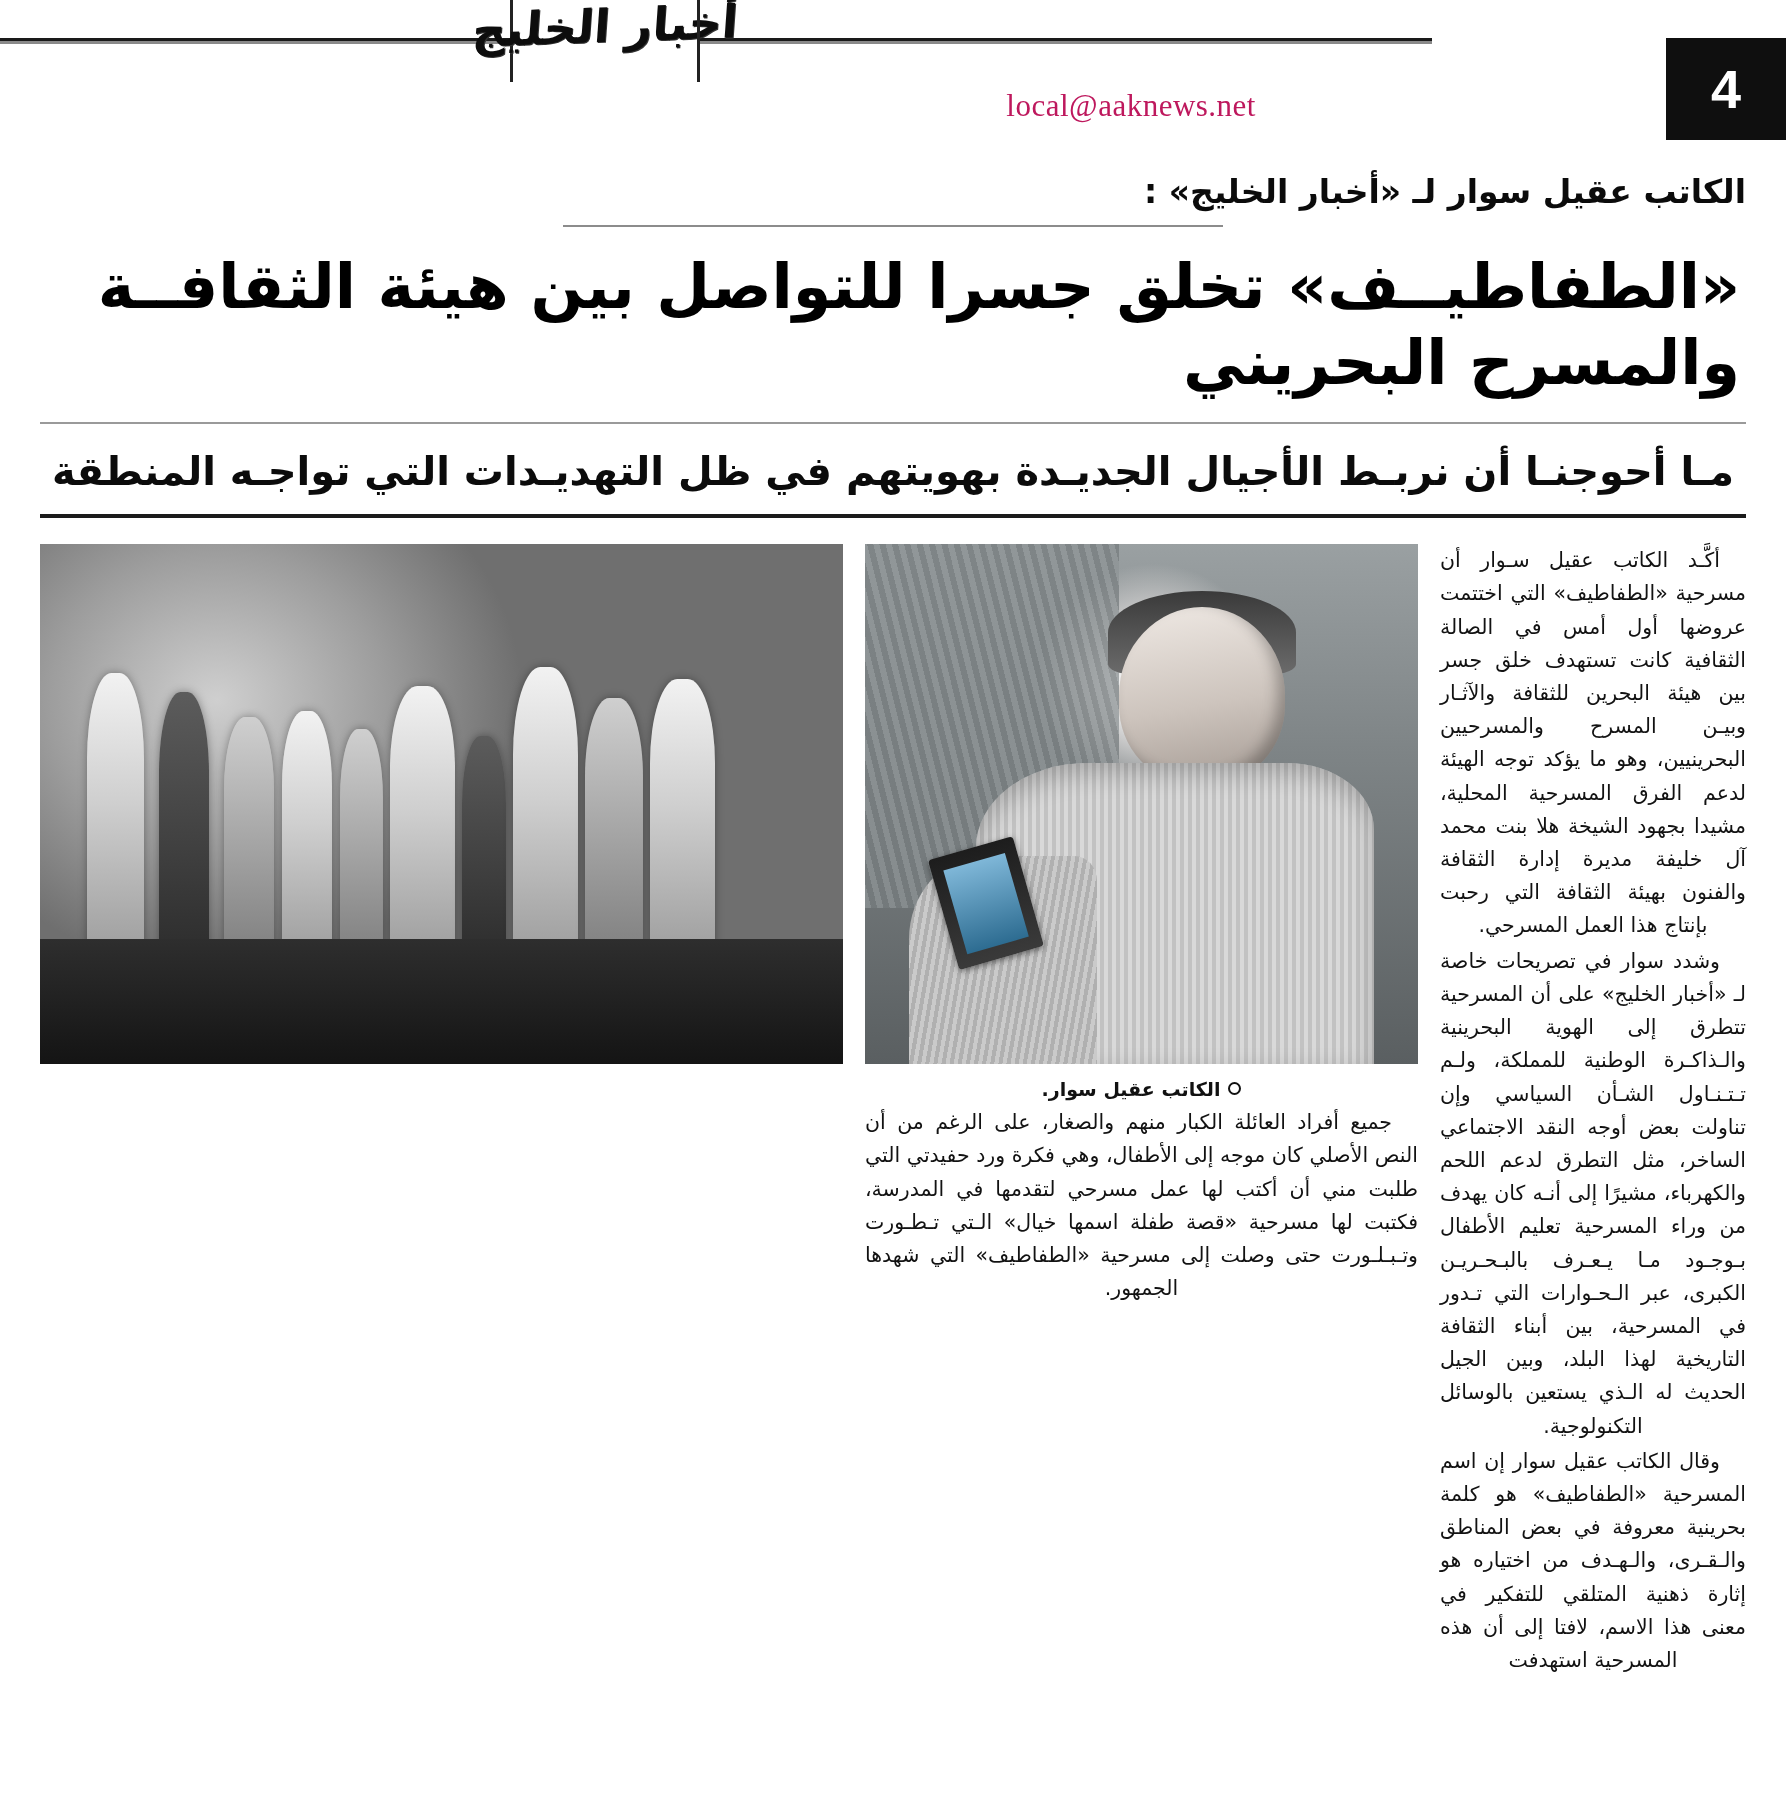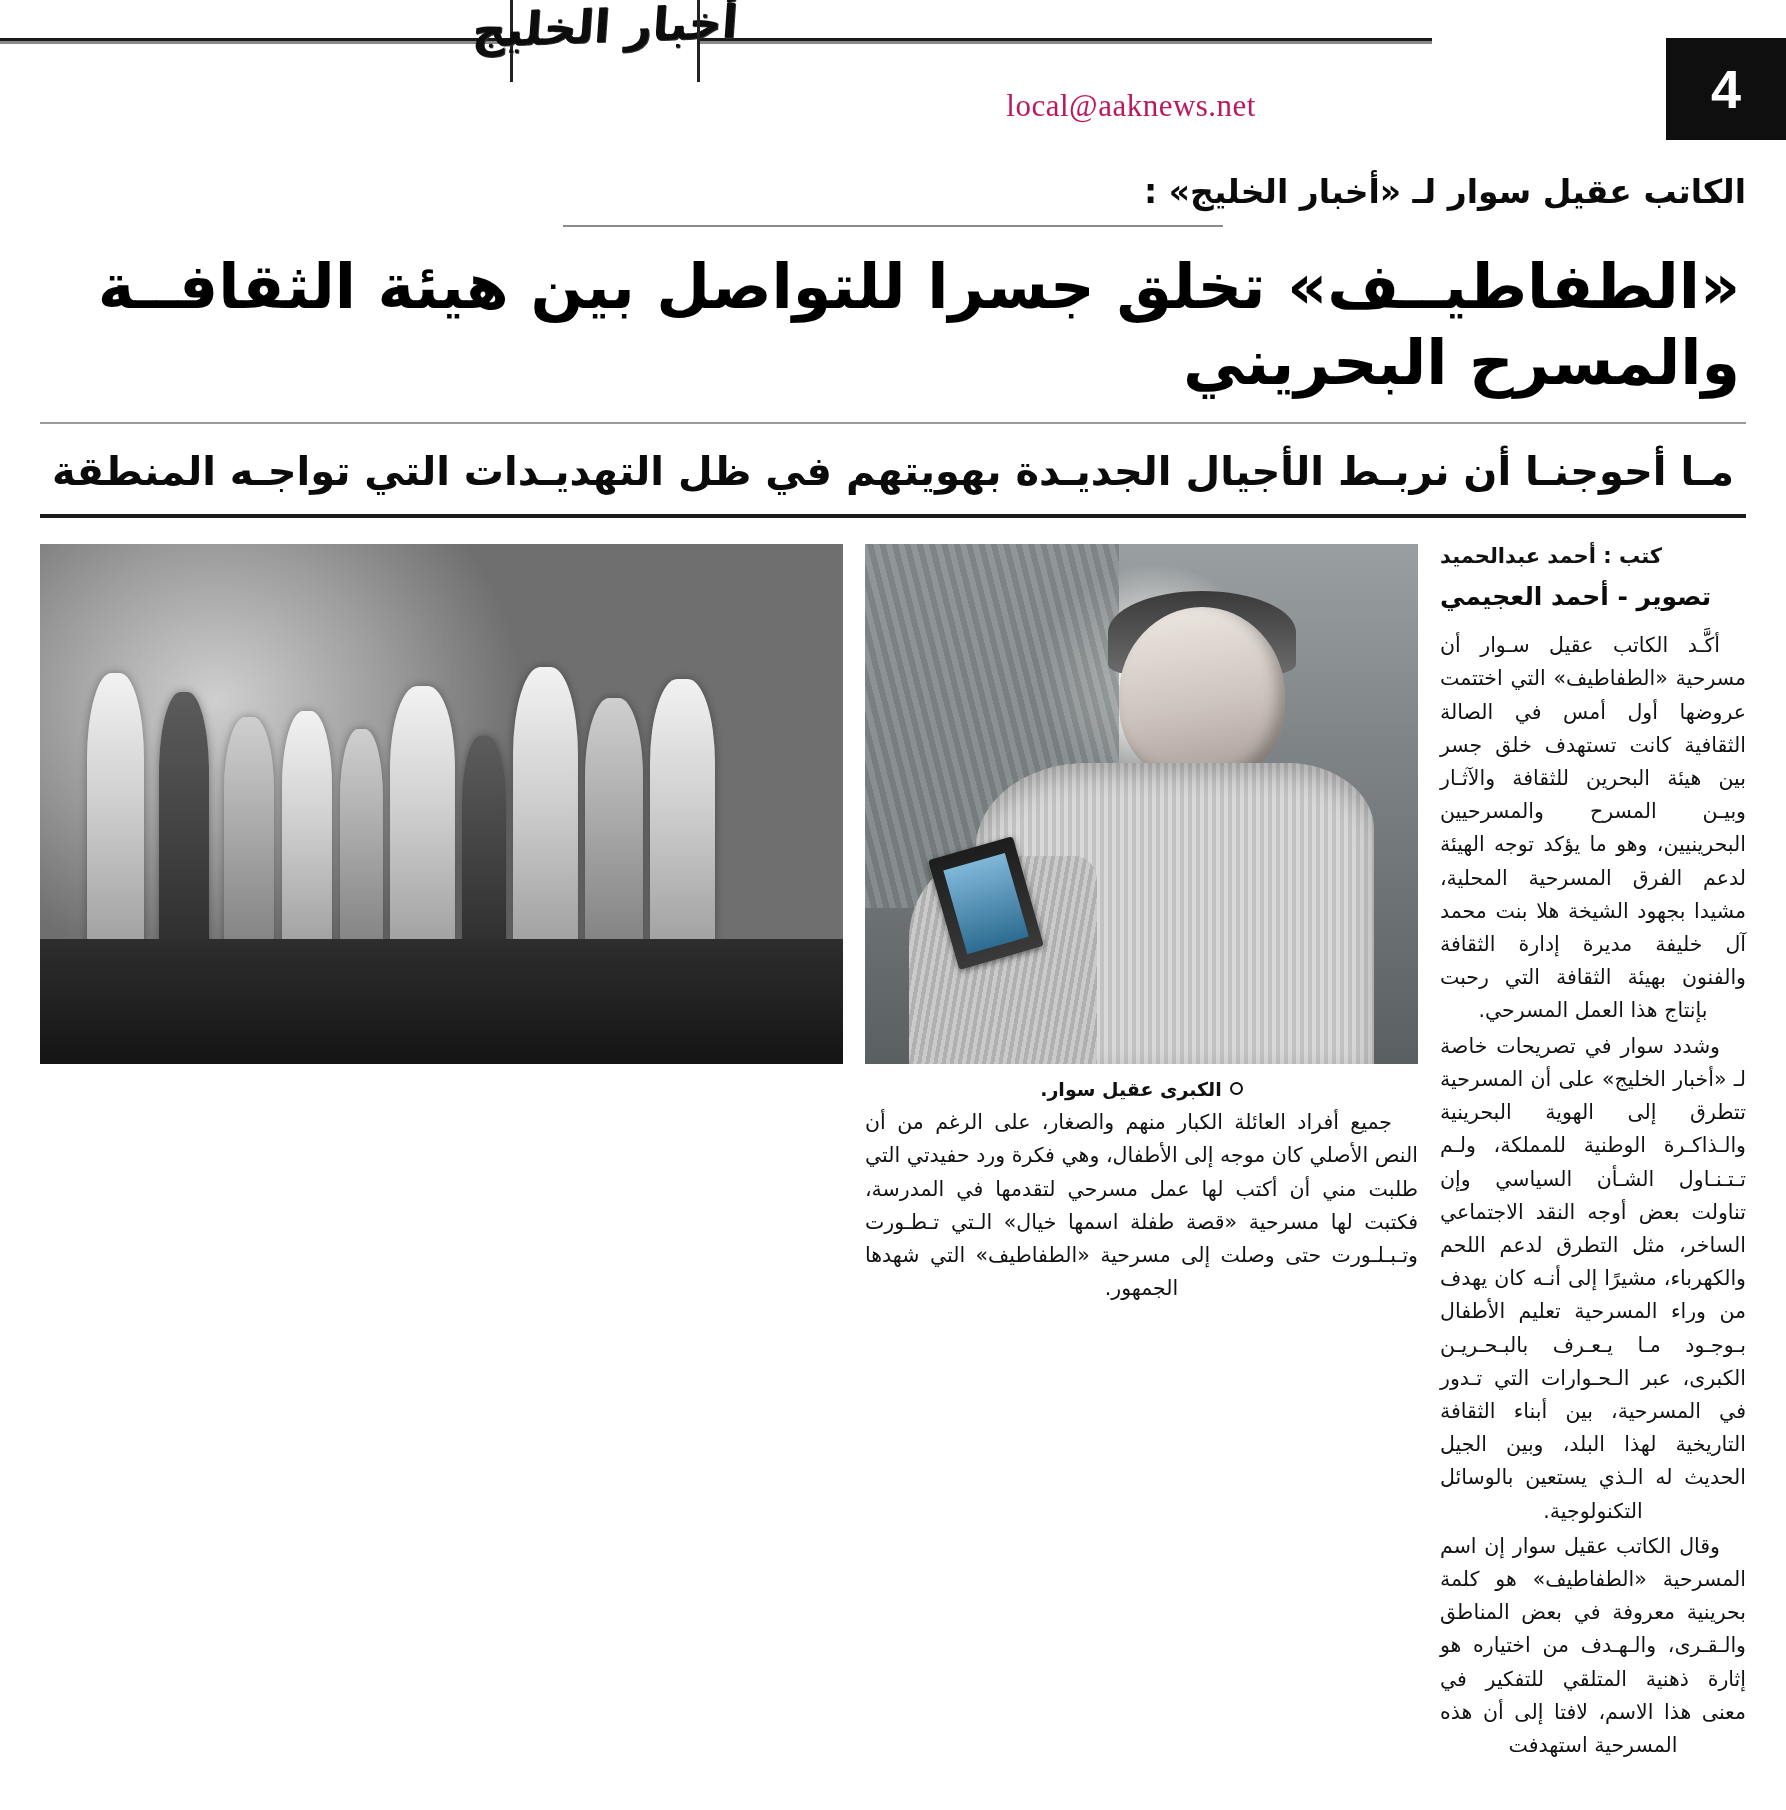--- a/index.html
+++ b/index.html
@@ -267,42 +267,38 @@
   <div class="kicker-rule"></div>
   <div class="main-headline">«الطفاطيــف» تخلق جسرا للتواصل بين هيئة الثقافــة والمسرح البحريني</div>
   <div class="hr-thin"></div>
   <div class="sub-headline">مـا أحوجنـا أن نربـط الأجيال الجديـدة بهويتهم في ظل التهديـدات التي تواجـه المنطقة</div>
   <div class="hr-thick"></div>
 </div>
 
 <div class="media-row">
 
   <div class="col-right-text">
-    <div class="byline">
-      <div class="b1">كتب : أحمد عبدالحميد</div>
-      <div class="b2">تصوير - أحمد العجيمي</div>
-    </div>
     <p class="body-par indent">أكَّـد الكاتب عقيل سـوار أن مسرحية «الطفاطيف» التي اختتمت عروضها أول أمس في الصالة الثقافية كانت تستهدف خلق جسر بين هيئة البحرين للثقافة والآثـار وبيـن المسرح والمسرحيين البحرينيين، وهو ما يؤكد توجه الهيئة لدعم الفرق المسرحية المحلية، مشيدا بجهود الشيخة هلا بنت محمد آل خليفة مديرة إدارة الثقافة والفنون بهيئة الثقافة التي رحبت بإنتاج هذا العمل المسرحي.</p>
     <p class="body-par indent">وشدد سوار في تصريحات خاصة لـ «أخبار الخليج» على أن المسرحية تتطرق إلى الهوية البحرينية والـذاكـرة الوطنية للمملكة، ولـم تـتـنـاول الشـأن السياسي وإن تناولت بعض أوجه النقد الاجتماعي الساخر، مثل التطرق لدعم اللحم والكهرباء، مشيرًا إلى أنـه كان يهدف من وراء المسرحية تعليم الأطفال بـوجـود مـا يـعـرف بالبـحـريـن الكبرى، عبر الـحـوارات التي تـدور في المسرحية، بين أبناء الثقافة التاريخية لهذا البلد، وبين الجيل الحديث له الـذي يستعين بالوسائل التكنولوجية.</p>
     <p class="body-par indent">وقال الكاتب عقيل سوار إن اسم المسرحية «الطفاطيف» هو كلمة بحرينية معروفة في بعض المناطق والـقـرى، والـهـدف من اختياره هو إثارة ذهنية المتلقي للتفكير في معنى هذا الاسم، لافتا إلى أن هذه المسرحية استهدفت</p>
   </div>
 
   <div class="portrait-wrap">
     <div class="photo portrait">
       <div class="ph-portrait">
         <div class="pf-bg-chairs"></div>
         <div class="pf-hair"></div>
         <div class="pf-head"></div>
         <div class="pf-torso"></div>
         <div class="pf-arm"></div>
         <div class="pf-phone"></div>
       </div>
     </div>
     <div class="caption">
-      <span class="bullet"></span><span>الكبرى عقيل سوار.</span>
+      <span class="bullet"></span><span>الكاتب عقيل سوار.</span>
     </div>
     <p class="body-par indent">جميع أفراد العائلة الكبار منهم والصغار، على الرغم من أن النص الأصلي كان موجه إلى الأطفال، وهي فكرة ورد حفيدتي التي طلبت مني أن أكتب لها عمل مسرحي لتقدمها في المدرسة، فكتبت لها مسرحية «قصة طفلة اسمها خيال» الـتي تـطـورت وتـبـلـورت حتى وصلت إلى مسرحية «الطفاطيف» التي شهدها الجمهور.</p>
   </div>
 
   <div class="stage-wrap">
     <div class="photo stage">
       <div class="ph-stage">
         <div class="figs">
           <div class="fig" style="left:2%;  width:8%;  height:92%;"></div>
           <div class="fig dark" style="left:12%; width:7%;  height:86%;"></div>

